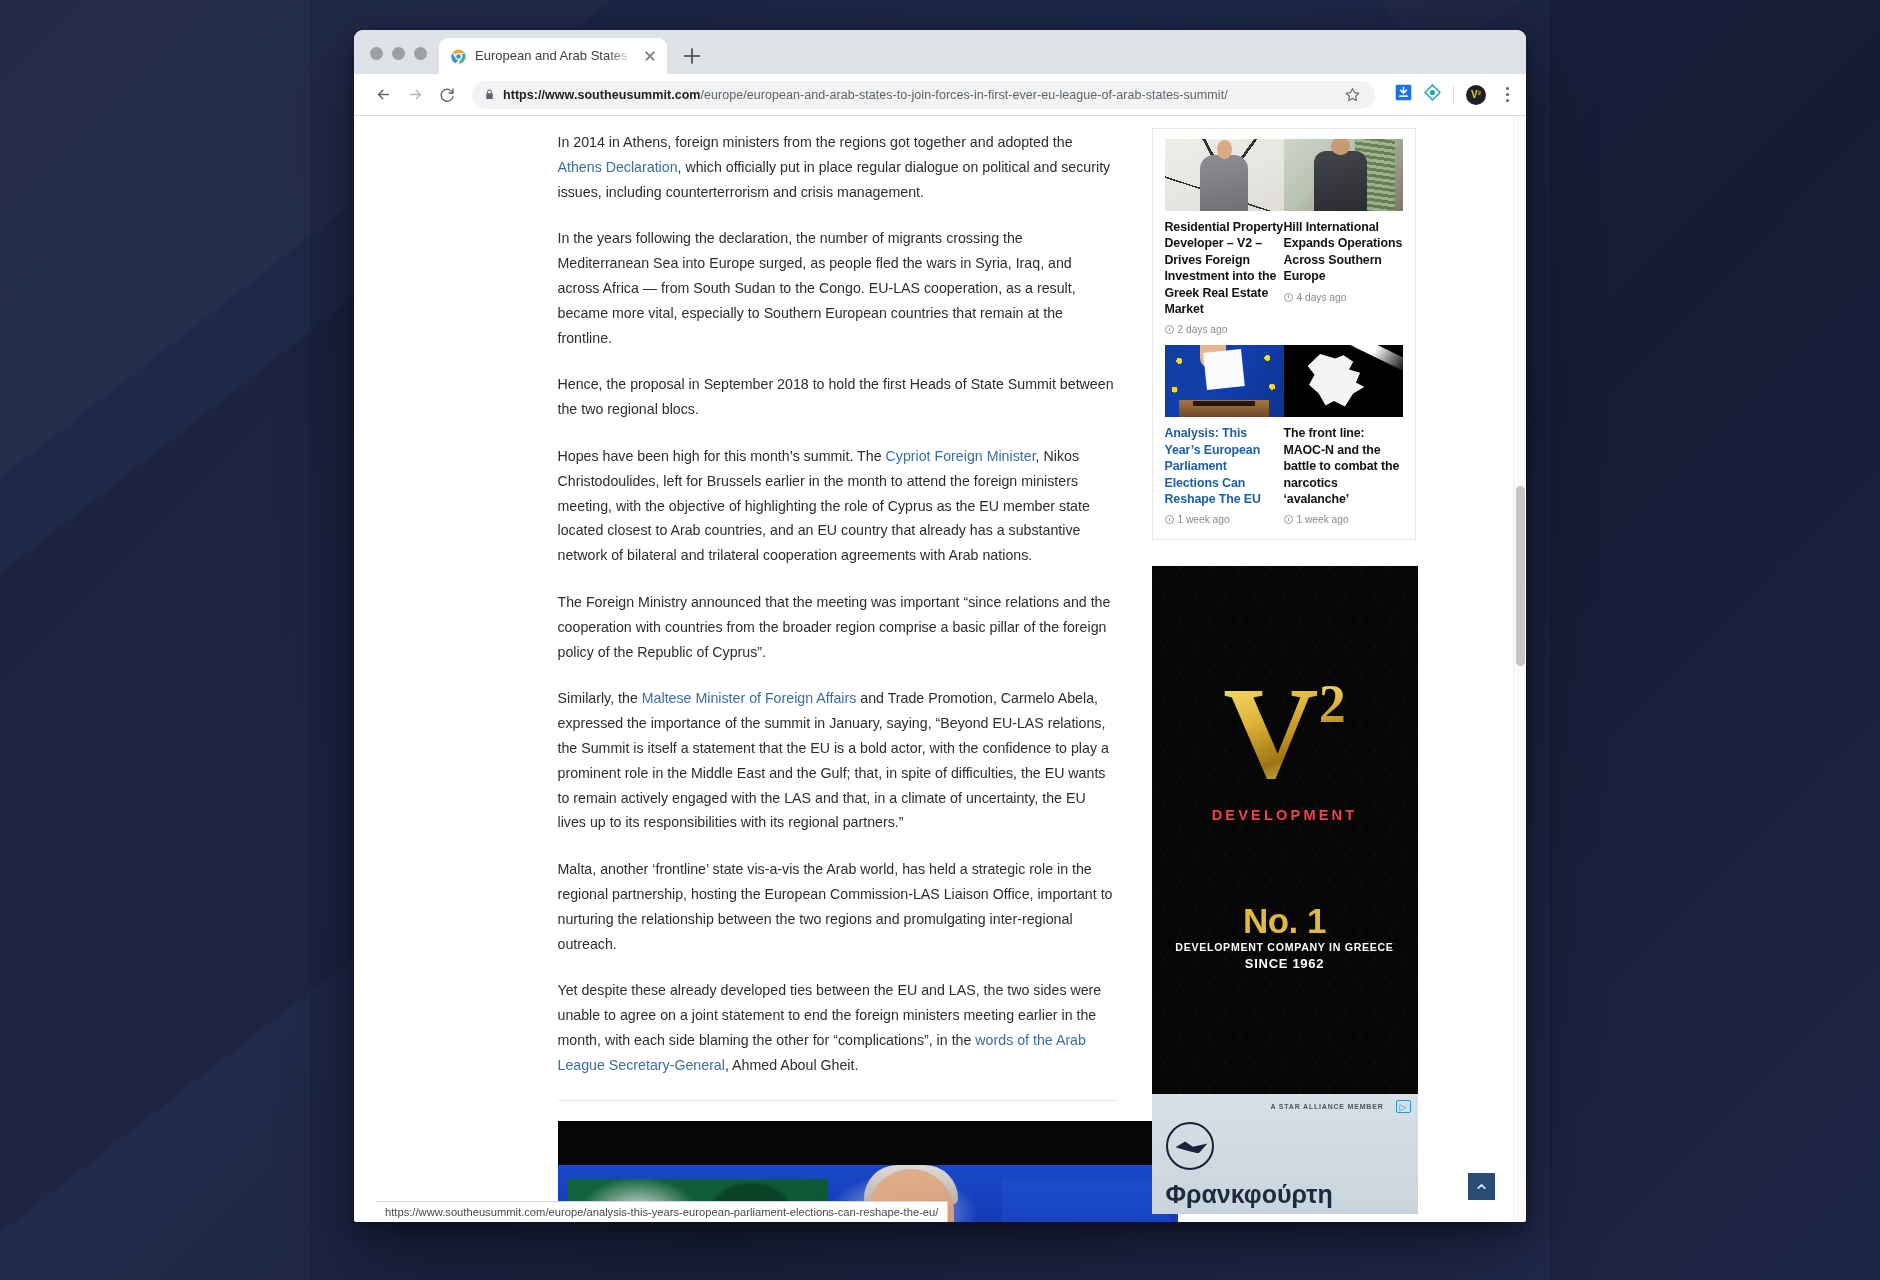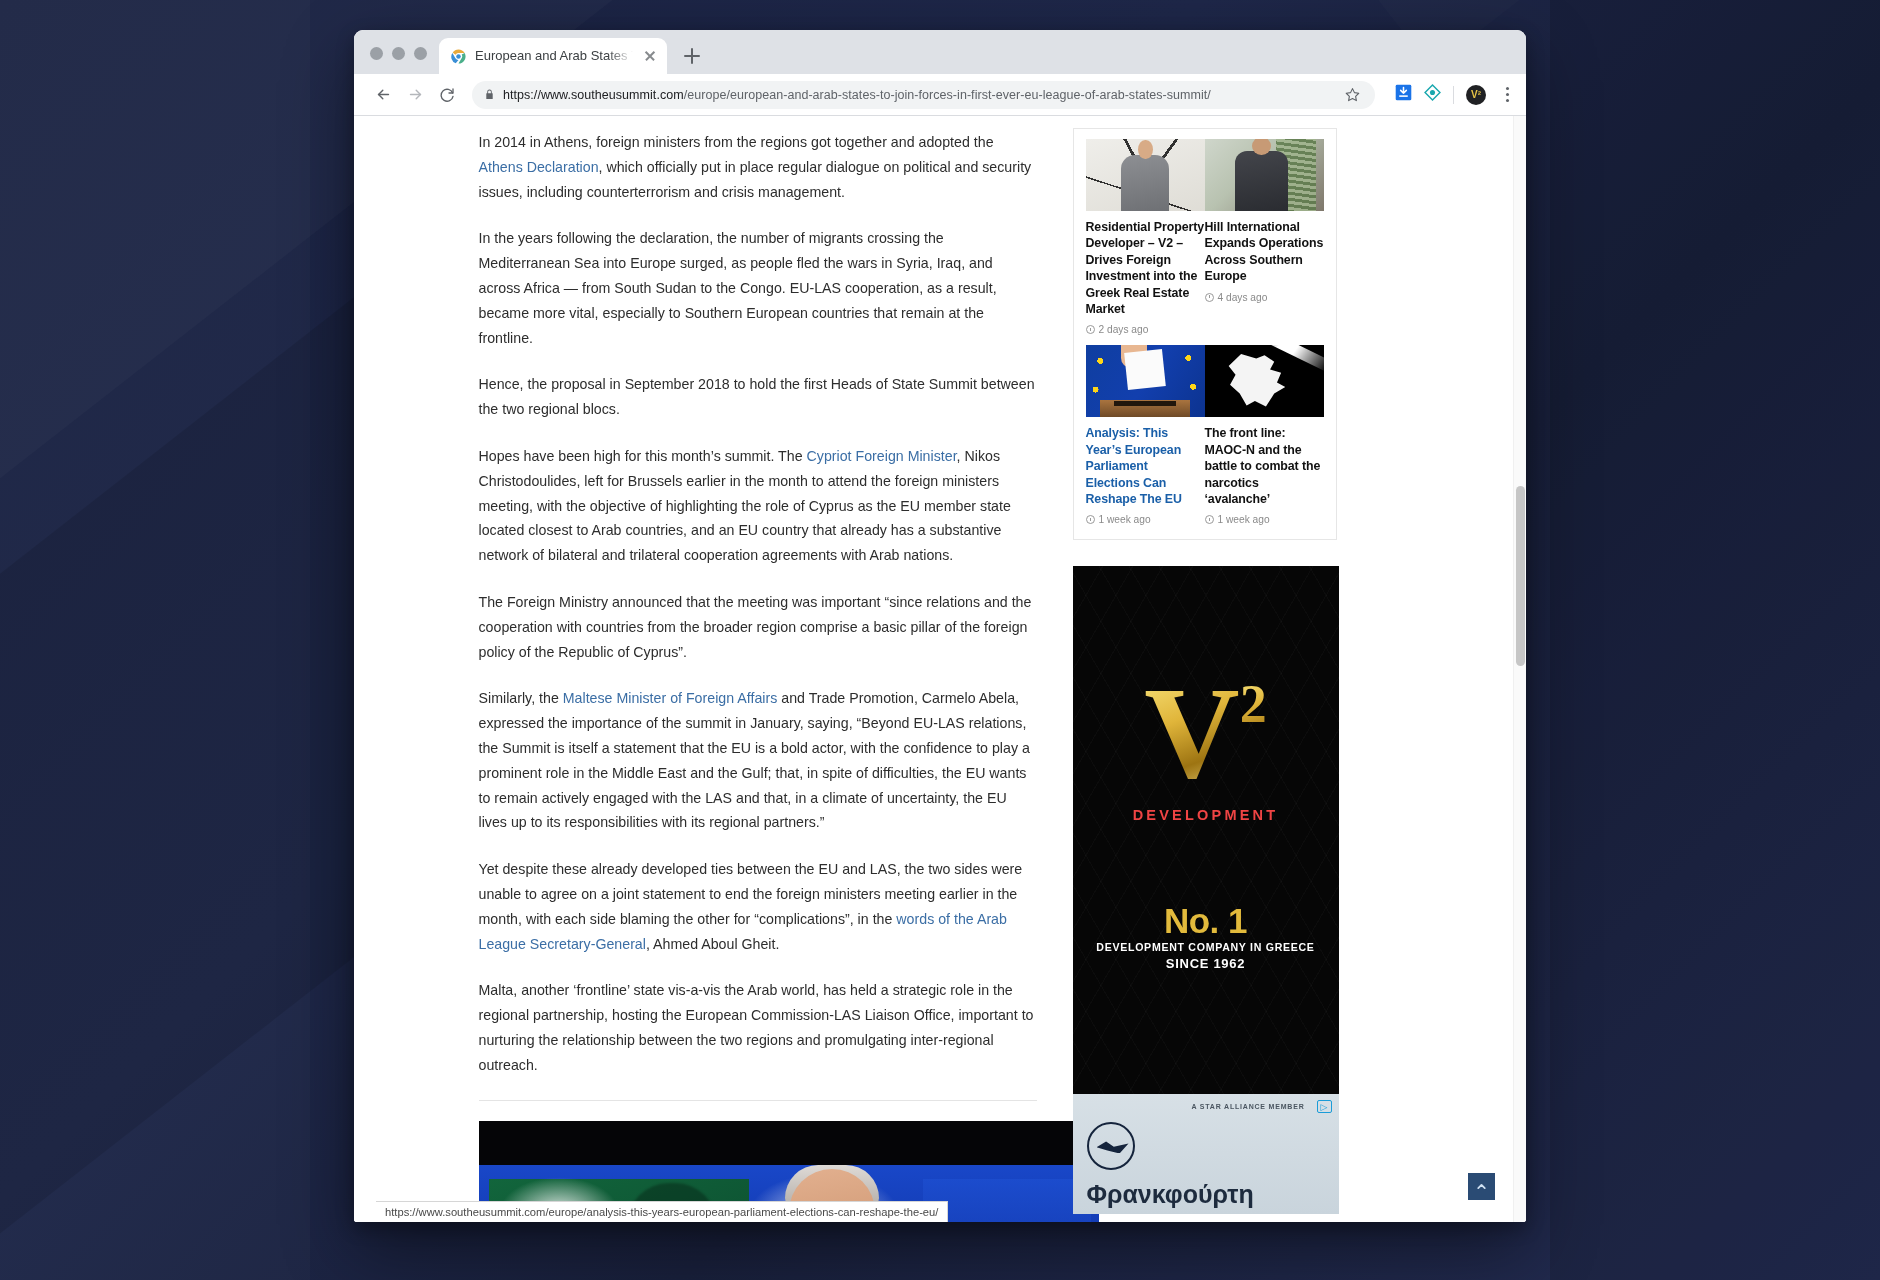--- a/index.html
+++ b/index.html
@@ -86,39 +86,39 @@
   .navbtn svg { display:block; }
   .omnibox {
     flex: 1 1 auto; height: 28px; background: #f1f3f4; border-radius: 14px;
     display: flex; align-items: center; padding: 0 10px 0 12px; margin: 0 8px;
     gap: 8px; min-width: 0;
   }
   .omnibox .url {
     font-size: 12.5px; color: #5f6368; white-space: nowrap; overflow: hidden;
     flex: 1 1 auto; letter-spacing: .05px;
   }
-  .omnibox .url b { color: #202124; font-weight: 400; }
+  .omnibox .url b { color: #202124; font-weight: 700; }
   .star { width: 26px; height: 26px; flex:0 0 auto; display:flex; align-items:center; justify-content:center; }
   .tb-icons { display: flex; align-items: center; gap: 12px; padding-left: 10px; flex: 0 0 auto; }
   .tb-sep { width: 1px; height: 18px; background: #dadce0; }
   .avatar {
     width: 20px; height: 20px; border-radius: 50%; background: #202124;
     display:flex; align-items:center; justify-content:center;
     color:#e8c547; font-size:10px; font-weight:700; line-height:1;
   }
   .kebab { width: 18px; height: 18px; display:flex; flex-direction:column; align-items:center; justify-content:center; gap:2.6px; }
   .kebab i { width: 3px; height: 3px; border-radius:50%; background:#5f6368; display:block; }
 
   
   .viewport { flex: 1 1 auto; background: #fff; position: relative; overflow: hidden; display: flex; }
   .page {
     flex: 1 1 auto; display: flex; justify-content: center; gap: 0;
     background: #fff; position: relative;
   }
-  .content-wrap { display: flex; width: 1100px; padding-left: 22px; }
+  .content-wrap { display: flex; width: 1100px; padding-left: 22px; justify-content: center; }
 
   
   .article {
     width: 620px; padding: 14px 0 0 62px; flex: 0 0 auto;
   }
   .article p {
     font-size: 14.2px; line-height: 24.8px; color: #2d2d2d; margin-bottom: 22px;
     letter-spacing: .01px;
   }
   .article a { color: #3b6ea5; text-decoration: none; }
@@ -389,22 +389,22 @@
       <div class="content-wrap">
 
         <div class="article">
           <div id="paragraphs">
               <p><span>In 2014 in Athens, foreign ministers from the regions got together and adopted the </span><a href="#">Athens Declaration</a><span>, which officially put in place regular dialogue on political and security issues, including counterterrorism and crisis management.</span></p>
               <p><span>In the years following the declaration, the number of migrants crossing the Mediterranean Sea into Europe surged, as people fled the wars in Syria, Iraq, and across Africa — from South Sudan to the Congo. EU-LAS cooperation, as a result, became more vital, especially to Southern European countries that remain at the frontline.</span></p>
               <p><span>Hence, the proposal in September 2018 to hold the first Heads of State Summit between the two regional blocs.</span></p>
               <p><span>Hopes have been high for this month’s summit. The </span><a href="#">Cypriot Foreign Minister</a><span>, Nikos Christodoulides, left for Brussels earlier in the month to attend the foreign ministers meeting, with the objective of highlighting the role of Cyprus as the EU member state located closest to Arab countries, and an EU country that already has a substantive network of bilateral and trilateral cooperation agreements with Arab nations.</span></p>
               <p><span>The Foreign Ministry announced that the meeting was important “since relations and the cooperation with countries from the broader region comprise a basic pillar of the foreign policy of the Republic of Cyprus”.</span></p>
               <p><span>Similarly, the </span><a href="#">Maltese Minister of Foreign Affairs</a><span> and Trade Promotion, Carmelo Abela, expressed the importance of the summit in January, saying, “Beyond EU-LAS relations, the Summit is itself a statement that the EU is a bold actor, with the confidence to play a prominent role in the Middle East and the Gulf; that, in spite of difficulties, the EU wants to remain actively engaged with the LAS and that, in a climate of uncertainty, the EU lives up to its responsibilities with its regional partners.”</span></p>
+              <p><span>Malta, another ‘frontline’ state vis-a-vis the Arab world, has held a strategic role in the regional partnership, hosting the European Commission-LAS Liaison Office, important to nurturing the relationship between the two regions and promulgating inter-regional outreach.</span></p>
               <p><span>Yet despite these already developed ties between the EU and LAS, the two sides were unable to agree on a joint statement to end the foreign ministers meeting earlier in the month, with each side blaming the other for “complications”, in the </span><a href="#">words of the Arab League Secretary-General</a><span>, Ahmed Aboul Gheit.</span></p>
-              <p><span>Malta, another ‘frontline’ state vis-a-vis the Arab world, has held a strategic role in the regional partnership, hosting the European Commission-LAS Liaison Office, important to nurturing the relationship between the two regions and promulgating inter-regional outreach.</span></p>
             </div>
 
           <div class="hr"></div>
 
           <div class="hero">
             <div class="topbar"></div>
             <div class="bg"></div>
             <div class="greenpanel"></div>
             <div class="glow1"></div>
             <div class="glow2"></div>

